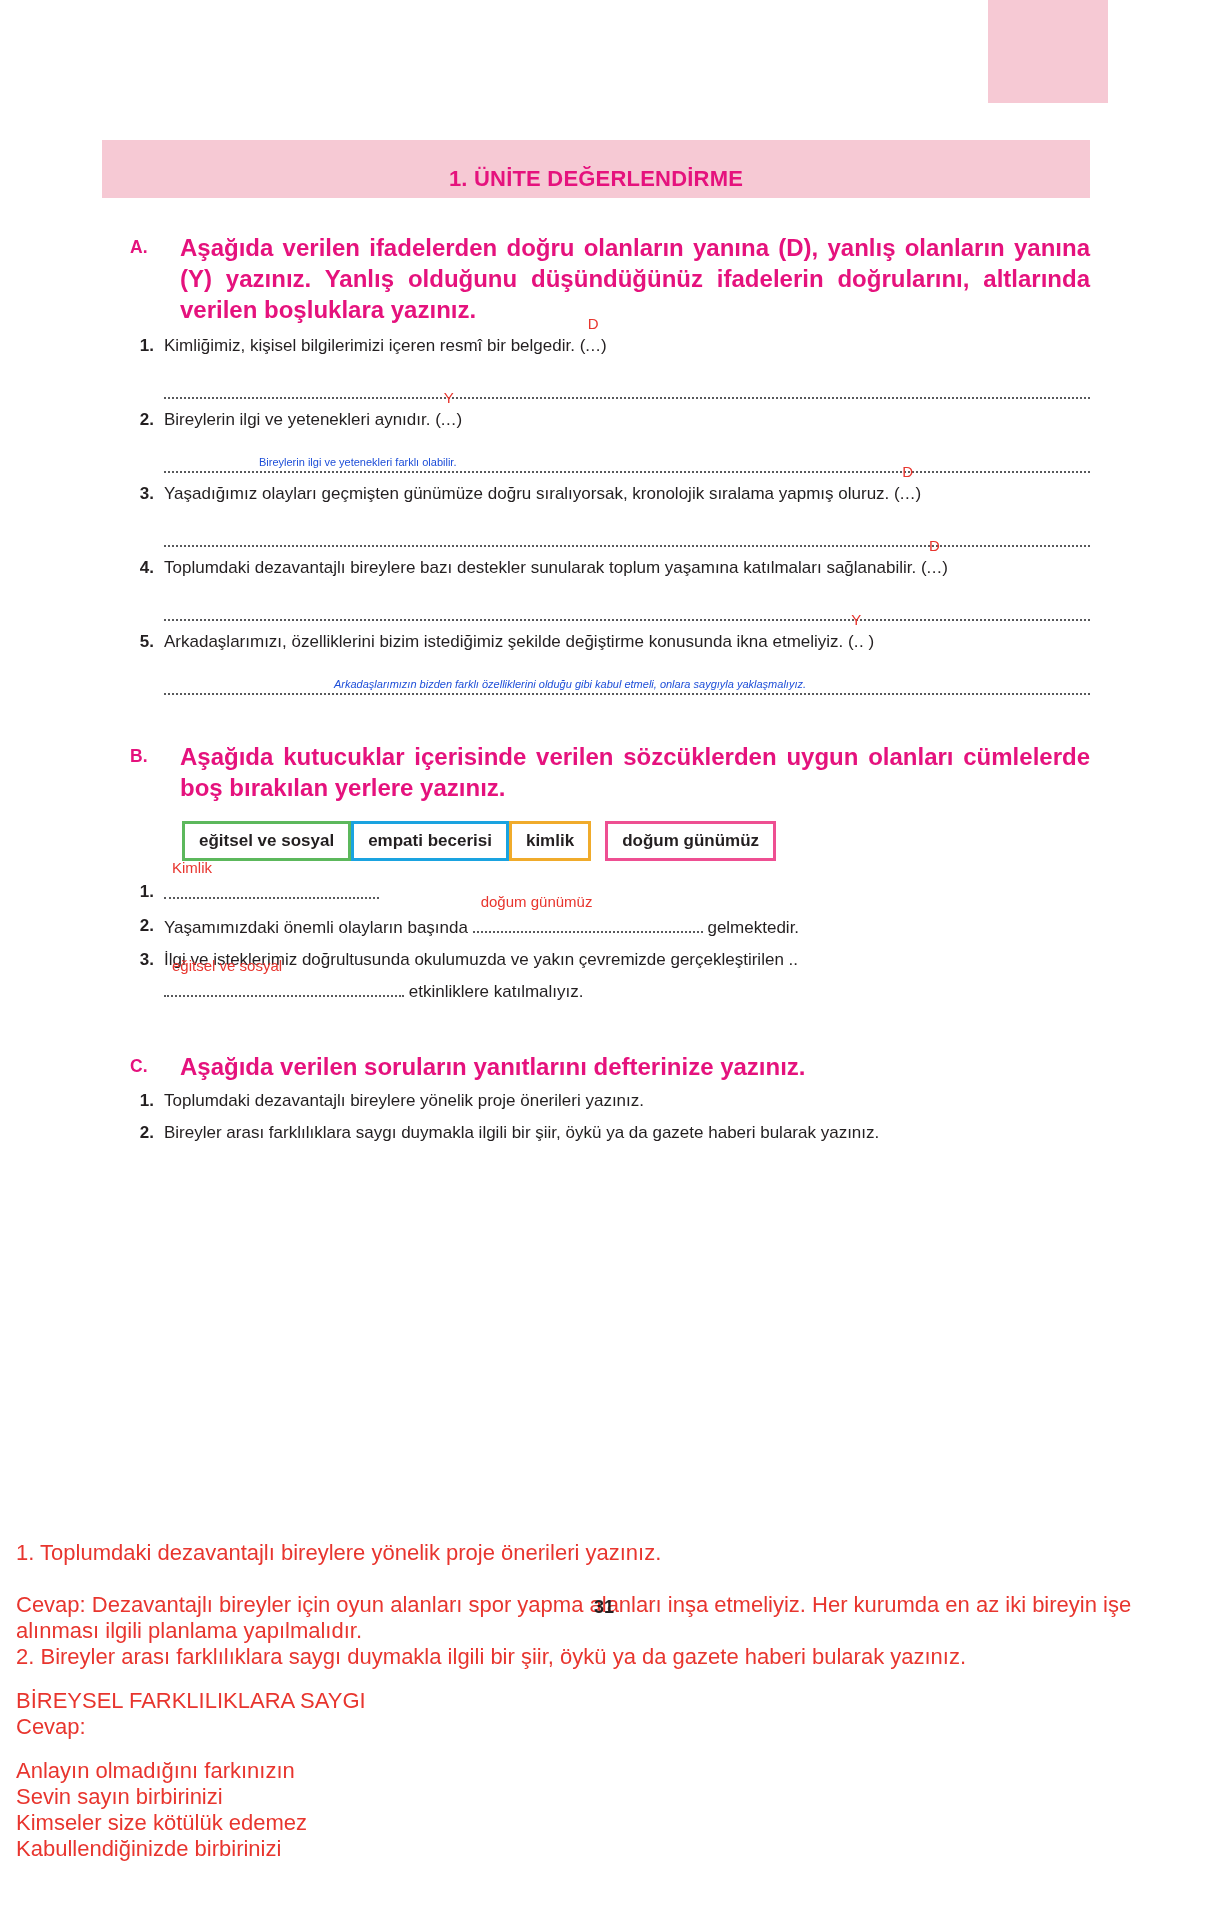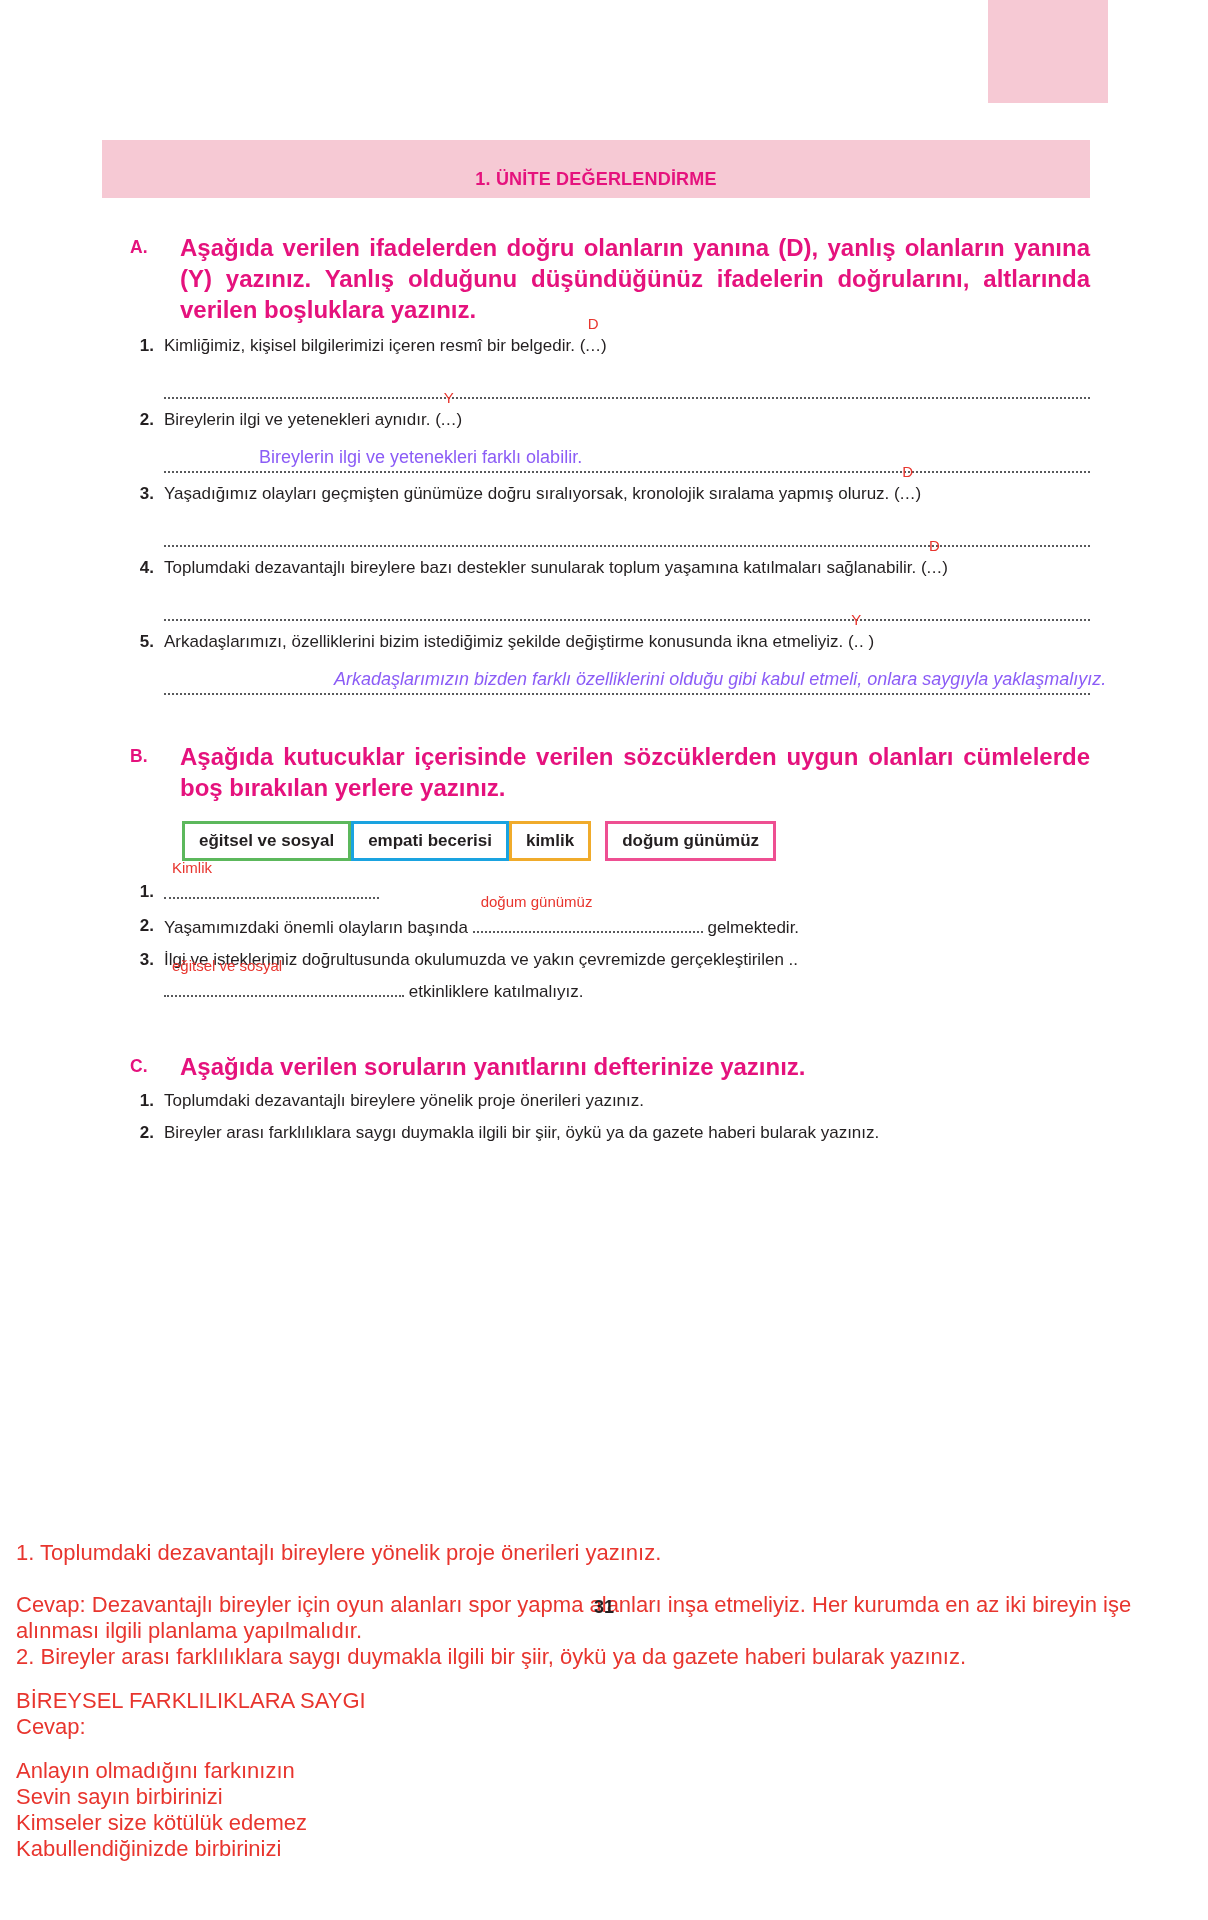--- a/index.html
+++ b/index.html
@@ -39,21 +39,21 @@
     background: #f6c9d4;
     height: 58px;
     margin-left: -28px;
     width: 988px;
     display: flex;
     align-items: center;
     justify-content: center;
   }
   .unit-banner-title {
     color: #e5127d;
-    font-size: 18px;
+    font-size: 22px;
     font-weight: bold;
     letter-spacing: .2px;
     margin-top: 20px;
   }
 
   
   .section {
     display: flex;
     margin-top: 34px;
   }
@@ -124,22 +124,22 @@
   .rule {
     position: relative;
     margin-left: 34px;
     margin-top: 14px;
     height: 22px;
     border-bottom: 2.5px dotted #58595b;
   }
   .rule-answer {
     position: absolute;
     bottom: 3px;
-    color: #8b5cf6;
-    font-size: 18px;
+    color: #1d4ed8;
+    font-size: 11px;
     line-height: 1.1;
     white-space: nowrap;
   }
   .rule-answer.center { left: 95px; }
   .rule-answer.wide   { left: 170px; font-style: italic; }
 
   
   .wordbox-row {
     display: flex;
     gap: 0;

